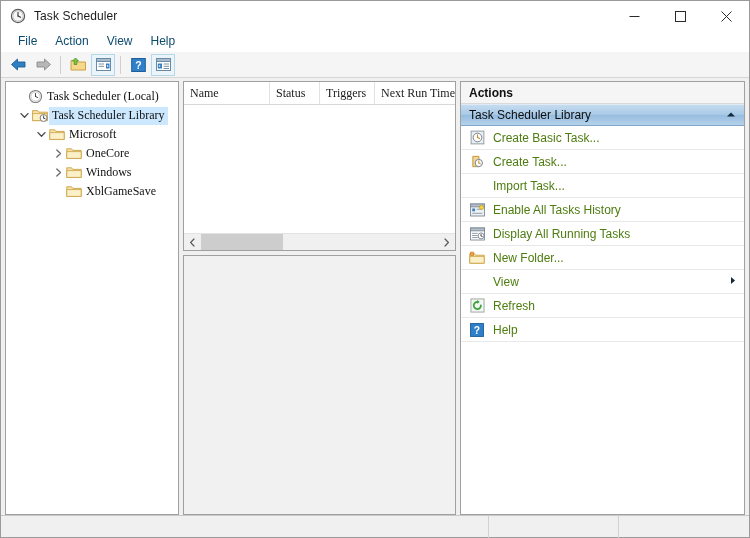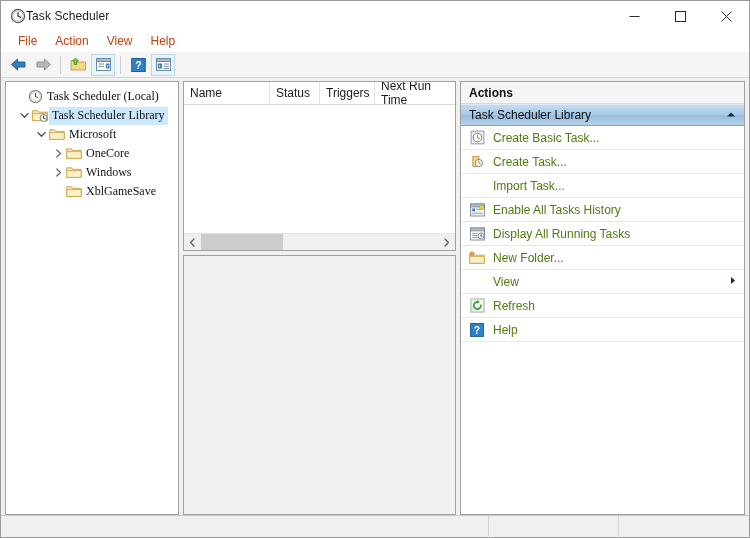--- a/index.html
+++ b/index.html
@@ -27,20 +27,21 @@
     background: #ffffff;
     display: flex;
     align-items: center;
     flex: 0 0 30px;
     position: relative;
   }
   .title-left {
     display: flex;
     align-items: center;
     padding-left: 9px;
+    gap: 8px;
   }
   .app-icon {
     width: 16px; height: 16px;
     position: relative;
   }
   .app-icon svg { display:block; }
   .title-text {
     font-size: 12px;
     color: #1c1c1c;
     letter-spacing: .1px;
@@ -63,21 +64,21 @@
     height: 21px;
     flex: 0 0 21px;
     background: #ffffff;
     display: flex;
     align-items: center;
     padding-left: 8px;
     border-bottom: 1px solid #ffffff;
   }
   .menu-item {
     font-size: 12px;
-    color: #c2410c;
+    color: #0c4a6e;
     padding: 2px 9px 3px 9px;
     line-height: 14px;
   }
 
   
   .toolbar {
     height: 26px;
     flex: 0 0 26px;
     background: #f5f5f5;
     border-bottom: 1px solid #d6d6d6;
@@ -174,20 +175,21 @@
     border-bottom: 1px solid #d7d7d7;
   }
   .col {
     display: flex;
     align-items: center;
     font-size: 12px;
     color: #1a1a1a;
     padding-left: 6px;
     border-right: 1px solid #e2e2e2;
     position: relative;
+    font-family: Liberation Serif, serif;
   }
   .col.c-name    { width: 86px; flex: 0 0 86px; }
   .col.c-status  { width: 50px; flex: 0 0 50px; }
   .col.c-trig    { width: 55px; flex: 0 0 55px; }
   .col.c-next    { flex: 1 1 auto; border-right: none; }
 
   .list-body {
     flex: 1 1 auto;
     background: #ffffff;
   }

